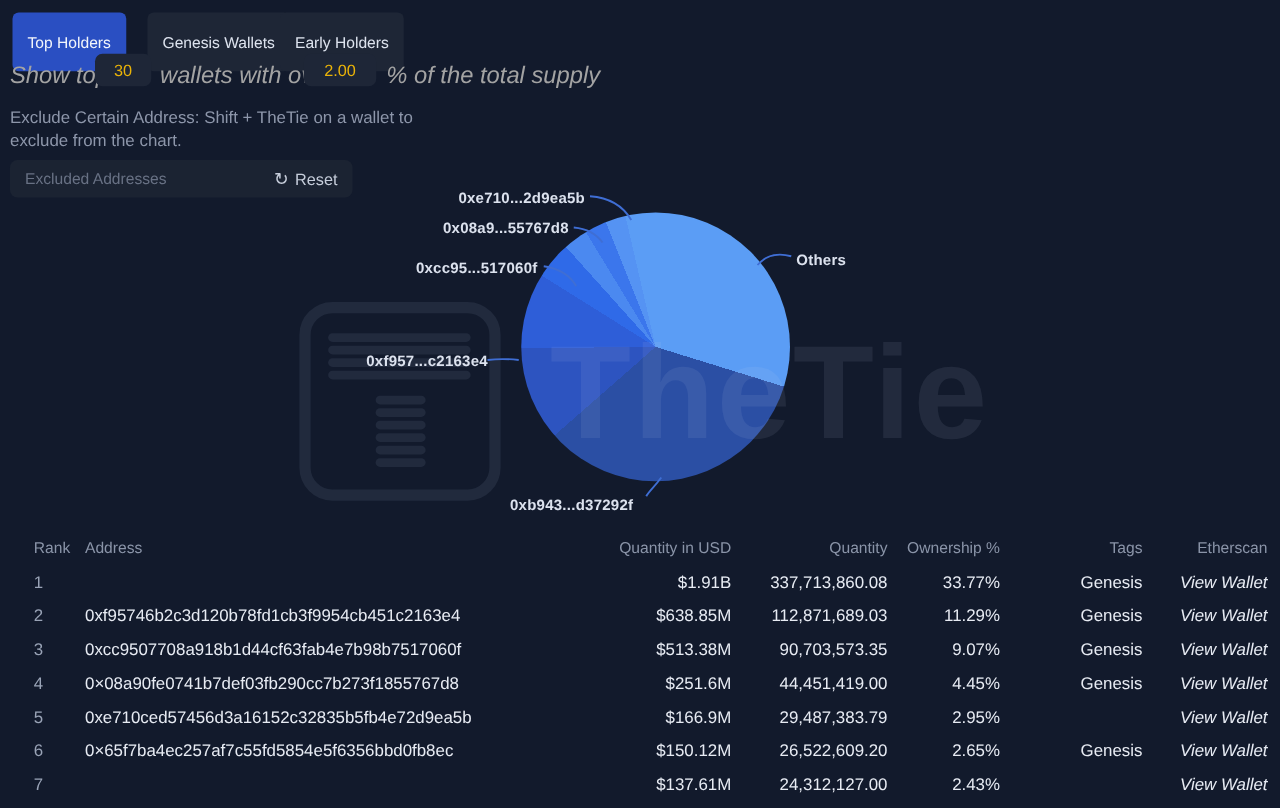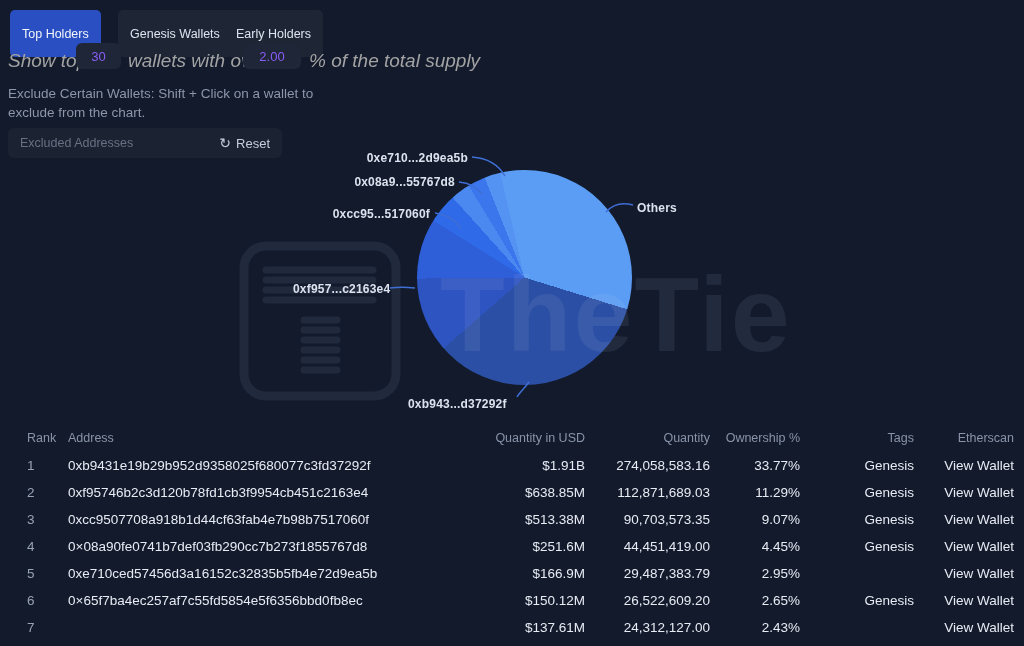--- a/index.html
+++ b/index.html
@@ -19,21 +19,21 @@
     font-size:12.5px;font-weight:500;
     background:#1e2636;color:#dde3ee;cursor:pointer;white-space:nowrap;
   }
   .tab.active{background:#2a4fc2;color:#f2f5fb;}
   
   .ctl{position:absolute;font-size:19px;color:#a3a3a3;white-space:nowrap;font-style:italic;}
   .numbox{
     position:absolute;top:43px;height:26px;
     background:#1e2637;border-radius:6px;
     display:flex;align-items:center;justify-content:center;
-    font-size:13px;color:#8b5cf6;
+    font-size:13px;color:#eab308;
   }
   .note{position:absolute;left:8px;top:84px;font-size:13.5px;line-height:19px;color:#8d96aa;}
   
   .exbar{
     position:absolute;left:8px;top:128px;width:274px;height:30px;
     background:#1b2332;border-radius:6px;
     display:flex;align-items:center;justify-content:space-between;
     padding:0 12px;box-sizing:border-box;
   }
   .exph{font-size:12.5px;color:#687184;}
@@ -62,37 +62,37 @@
   .th{position:absolute;font-size:12.5px;color:#8a94a8;white-space:nowrap;}
   .trow{position:absolute;left:0;width:1024px;height:17px;font-size:13.5px;font-weight:500;color:#e7ebf3;}
   .trow span{position:absolute;white-space:nowrap;}
   .c-rank{left:27px;color:#99a3b6;font-weight:400;}
   .c-addr{left:68px;}
   .r-usd{right:439px;text-align:right;margin-left:32px;}
   .r-qty{right:314px;text-align:center;}
   .r-own{right:224px;text-align:right;}
   .r-tag{right:110px;text-align:right;}
   .r-eth{right:10px;text-align:right;}
-  .link{cursor:pointer;}
+  .link{cursor:pointer;font-style:italic;}
 </style>
 </head>
 <body>
 
 <div class="tab active" style="left:10px">Top Holders</div>
 <div class="tab" style="left:118px">Genesis Wallets</div>
 <div class="tab" style="left:224px">Early Holders</div>
 
 <span class="ctl" style="left:8px;top:50px">Show top</span>
 <div class="numbox" style="left:76px;width:45px">30</div>
 <span class="ctl" style="left:128px;top:50px">wallets with over</span>
 <div class="numbox" style="left:243px;width:58px">2.00</div>
 <span class="ctl" style="left:309px;top:50px">% of the total supply</span>
 
 <div class="note">
-  <div>Exclude Certain Wallets: Shift + Click on a wallet to</div>
+  <div>Exclude Certain Address: Shift + TheTie on a wallet to</div>
   <div>exclude from the chart.</div>
 </div>
 
 <div class="exbar">
   <span class="exph">Excluded Addresses</span>
   <span class="reset">
     <span class="ic">↻</span>
     <span>Reset</span>
   </span>
 </div>
@@ -140,23 +140,22 @@
   <span class="th" style="left:68px;top:431px">Address</span>
   <span class="th r-usd" style="position:absolute;top:431px">Quantity in USD</span>
   <span class="th r-qty" style="position:absolute;top:431px">Quantity</span>
   <span class="th r-own" style="position:absolute;top:431px">Ownership %</span>
   <span class="th r-tag" style="position:absolute;top:431px">Tags</span>
   <span class="th r-eth" style="position:absolute;top:431px">Etherscan</span>
 </div>
 
 <div class="trow" style="top:458px">
   <span class="c-rank">1</span>
-  <span class="c-addr">0xb9431e19b29b952d9358025f680077c3fd37292f</span>
   <span class="r-usd">$1.91B</span>
-  <span class="r-qty">274,058,583.16</span>
+  <span class="r-qty">337,713,860.08</span>
   <span class="r-own">33.77%</span>
   <span class="r-tag">Genesis</span>
   <span class="r-eth link">View Wallet</span>
 </div>
 <div class="trow" style="top:485px">
   <span class="c-rank">2</span>
   <span class="c-addr">0xf95746b2c3d120b78fd1cb3f9954cb451c2163e4</span>
   <span class="r-usd">$638.85M</span>
   <span class="r-qty">112,871,689.03</span>
   <span class="r-own">11.29%</span>

